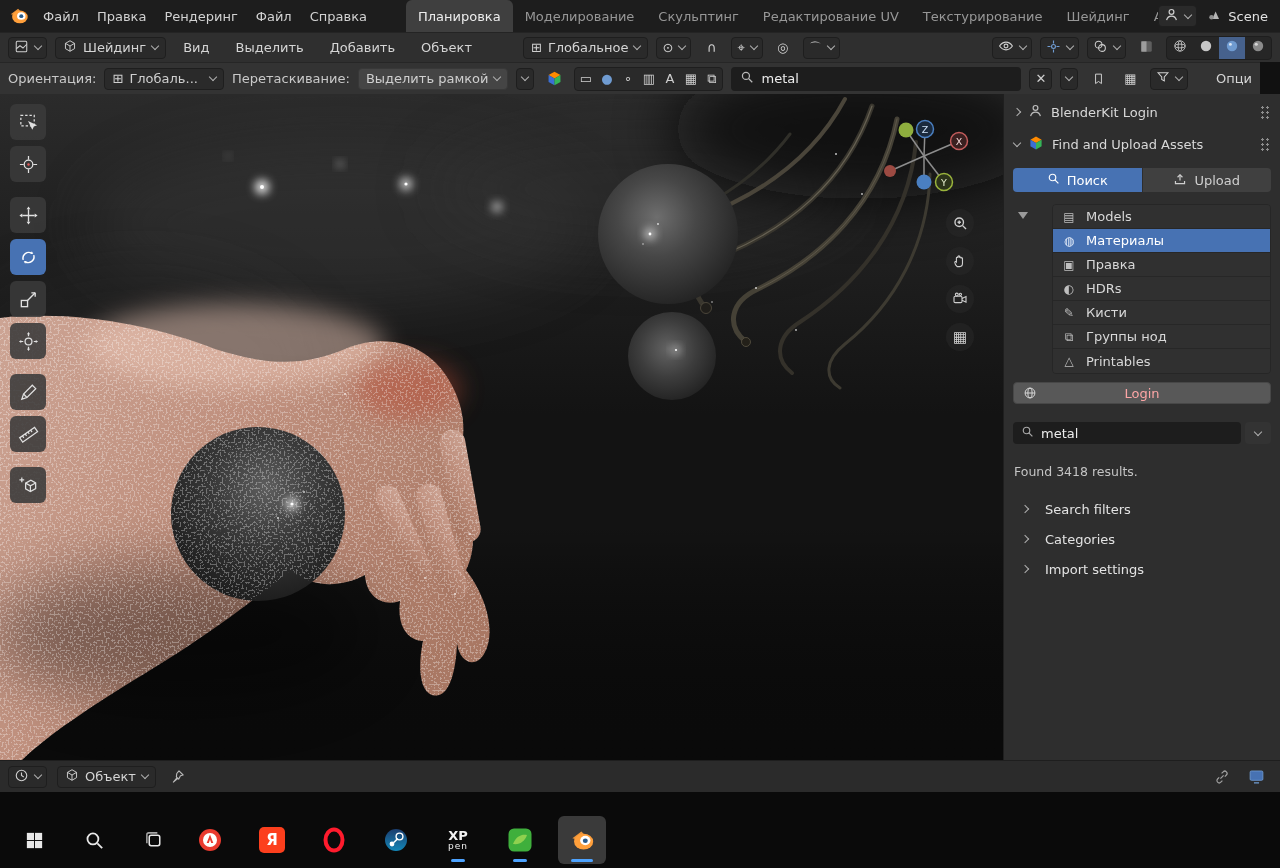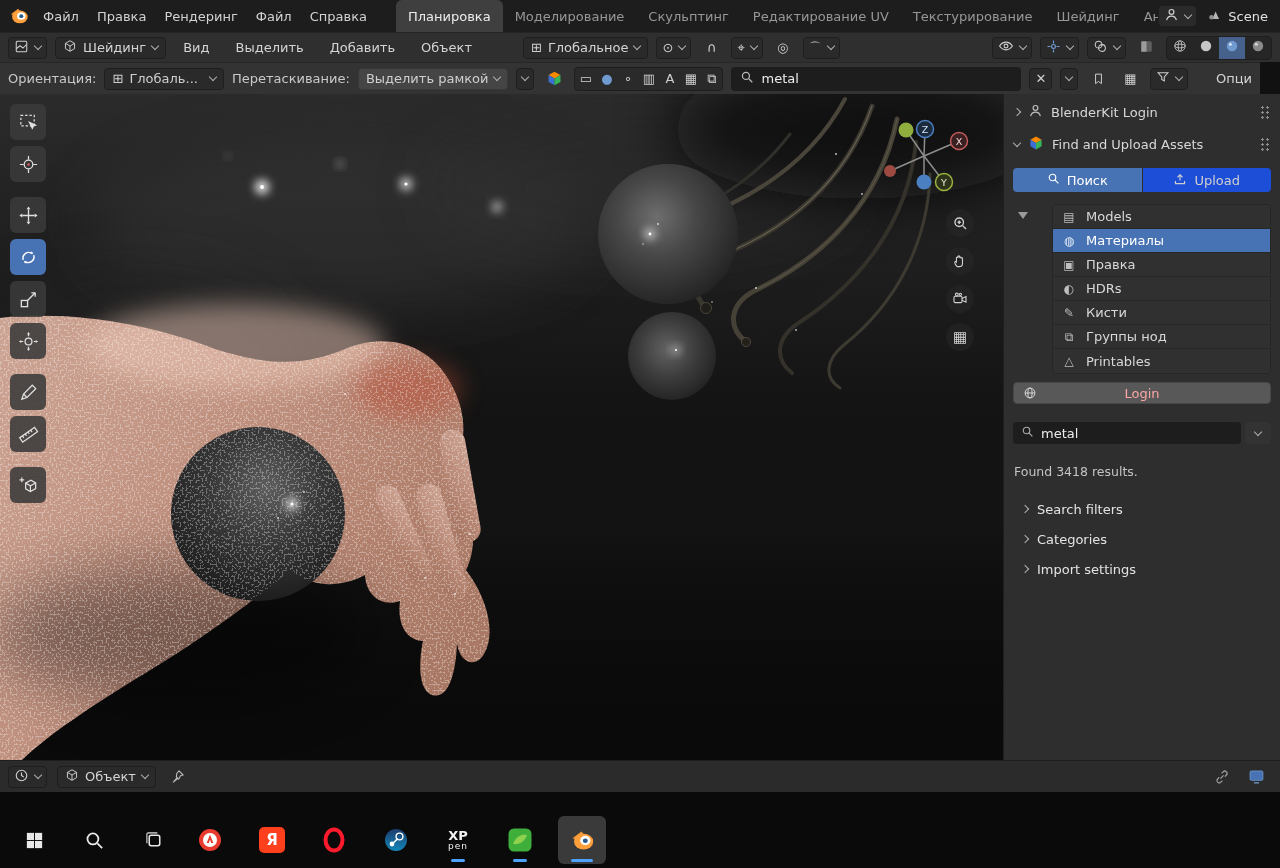--- a/index.html
+++ b/index.html
@@ -5,21 +5,21 @@
   * { box-sizing:border-box; margin:0; padding:0; }
   html,body { background:#000; }
   body { width:1280px; height:868px; font-family:"DejaVu Sans","Liberation Sans",sans-serif; overflow:hidden; }
   .app { position:relative; width:1280px; height:868px; background:#111; overflow:hidden; }
 
   
   .topbar { position:absolute; left:0; top:0; width:1280px; height:32px; background:#1d1d1d;
             display:flex; align-items:center; padding:0 8px; color:#d2d2d2; font-size:13px; }
   .logo { display:flex; align-items:center; margin-right:4px; }
   .menu { padding:3px 9px; border-radius:4px; white-space:nowrap; cursor:default; }
-  .tabs { display:flex; align-items:stretch; height:32px; margin-left:20px; overflow:hidden; }
+  .tabs { display:flex; align-items:stretch; height:32px; margin-left:30px; overflow:hidden; }
   .tab { display:flex; align-items:center; padding:0 12px; color:#979797; white-space:nowrap; }
   .tab.active { background:#3f3f3f; color:#ececec; border-radius:6px 6px 0 0; }
   .top-right { margin-left:auto; display:flex; align-items:center; gap:10px; padding-right:4px; }
   .scene-chip { display:flex; align-items:center; gap:6px; color:#e2e2e2; }
 
   
   .toolbar2 { position:absolute; left:0; top:32px; width:1280px; height:30px; background:#2f2f2f;
               border-top:1px solid #242424; display:flex; align-items:center; padding:0 8px; gap:8px;
               color:#d5d5d5; font-size:13px; }
   .toolbar3 { position:absolute; left:0; top:62px; width:1260px; height:32px; background:#333;
@@ -63,21 +63,21 @@
   
   .panel { position:absolute; left:1003px; top:0; width:277px; height:666px; background:#2e2e2e;
            border-left:1px solid #1f1f1f; color:#d6d6d6; font-size:13px; padding-top:8px; }
   .p-row { display:flex; align-items:center; gap:8px; height:20px; padding:0 10px; }
   .p-row .p-label { flex:1; color:#d8d8d8; }
   .dots { width:10px; height:14px; background-image:radial-gradient(#8d8d8d 1.1px, transparent 1.2px);
           background-size:5px 5px; }
   .mt12 { margin-top:12px; }
   .p-tabs { display:flex; margin:14px 9px 0 9px; height:24px; gap:1px; }
   .p-tab { flex:1; display:flex; align-items:center; justify-content:center; gap:7px;
-           background:#1d4ed8; color:#cfcfcf; }
+           background:#404040; color:#cfcfcf; }
   .p-tab:first-child { border-radius:4px 0 0 4px; }
   .p-tab:last-child { border-radius:0 4px 4px 0; }
   .p-tab.active { background:#4772b3; color:#fff; }
   .cat-wrap { position:relative; margin-top:12px; }
   .expander { position:absolute; left:14px; top:8px; width:0; height:0;
               border-left:5px solid transparent; border-right:5px solid transparent; border-top:7px solid #9a9a9a; }
   .cat-list { margin:0 9px 0 48px; border-radius:4px; overflow:hidden; border:1px solid #262626; }
   .cat-row { height:24px; display:flex; align-items:center; gap:9px; padding:0 8px;
              background:#303030; border-bottom:1px solid #272727; color:#d8d8d8; }
   .cat-row:last-child { border-bottom:none; }
@@ -87,21 +87,21 @@
   .btn { position:relative; margin:8px 9px 0 9px; height:22px; background:#585858; border:1px solid #474747;
          border-radius:4px; display:flex; align-items:center; justify-content:center; color:#fca5a5; }
   .btn + .btn { margin-top:10px; }
   .gicon { position:absolute; left:9px; top:3px; color:#d9d9d9; }
   .search-row { display:flex; margin:18px 9px 0 9px; gap:4px; }
   .field { flex:1; display:flex; align-items:center; gap:7px; background:#1d1d1d; border-radius:4px;
            height:22px; padding:0 8px; color:#ececec; }
   .field-drop { width:26px; height:22px; background:#333; border-radius:4px;
                 display:flex; align-items:center; justify-content:center; }
   .results { margin:20px 0 0 10px; color:#c4c4c4; font-size:12.5px; height:16px; }
-  .collapse { display:flex; align-items:center; gap:9px; padding:0 18px; height:18px; margin-top:12px; color:#e3e3e3; }
+  .collapse { display:flex; align-items:center; gap:17px; padding:0 18px; height:18px; margin-top:12px; color:#e3e3e3; }
   .collapse.first { margin-top:20px; }
 
   
   .bottombar { position:absolute; left:0; top:760px; width:1280px; height:32px; background:#2b2b2b;
                border-top:1px solid #1e1e1e; display:flex; align-items:center; gap:10px; padding:0 8px;
                color:#d5d5d5; font-size:13px; }
   .bb-right { margin-left:auto; display:flex; align-items:center; gap:10px; padding-right:4px; }
 
   
   .taskbar { position:absolute; left:0; top:792px; width:1280px; height:76px; background:#0a0a0a; }

